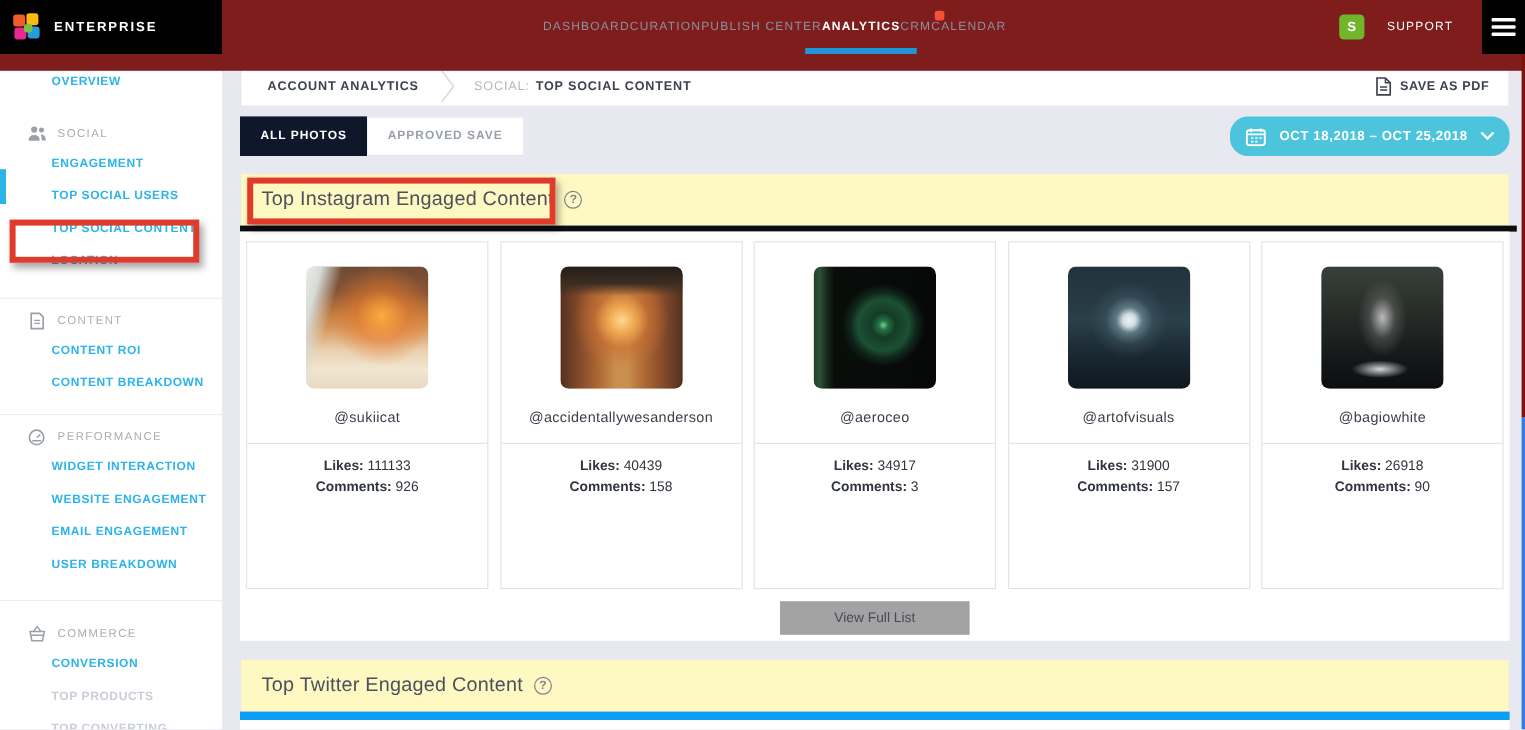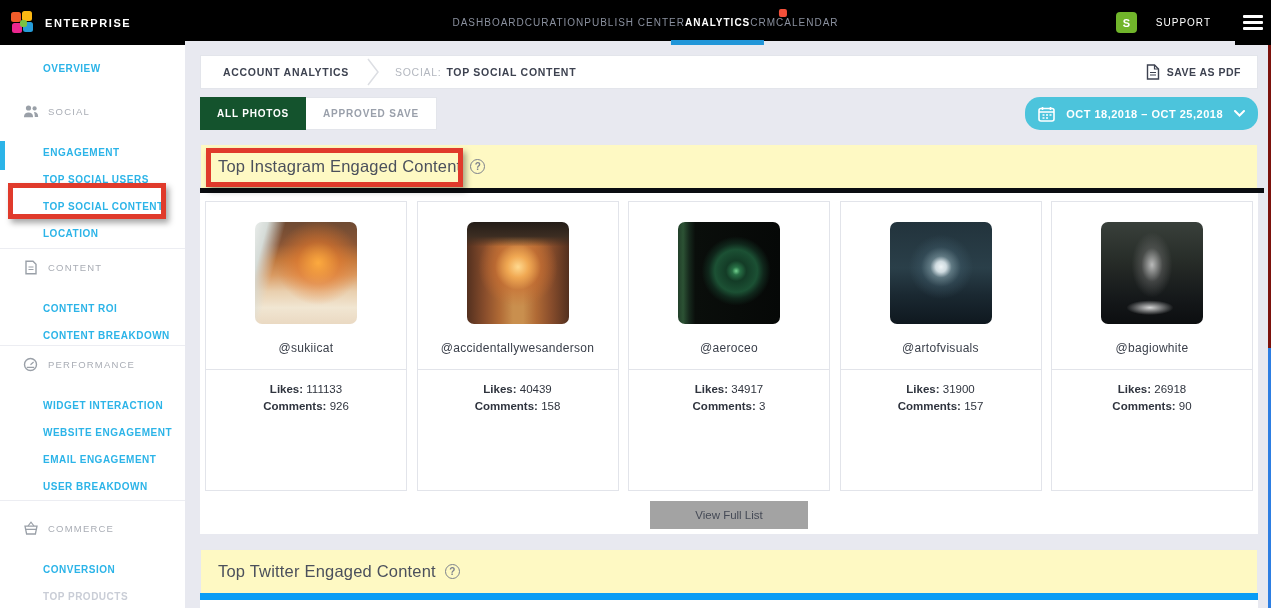--- a/index.html
+++ b/index.html
@@ -4,21 +4,21 @@
 <style>
   * { margin:0; padding:0; box-sizing:border-box; }
   html,body { width:1271px; height:608px; }
   body {
     position:relative; overflow:hidden;
     font-family:"Liberation Sans", sans-serif;
     background:#e8e9f0;
   }
 
   
-  .topnav { position:absolute; left:0; top:0; width:1271px; height:41px; background:#000000; z-index:20; }
+  .topnav { position:absolute; left:0; top:0; width:1271px; height:59px; background:#7f1d1d; z-index:20; }
   .logo-box { position:absolute; left:0; top:0; width:185px; height:45px; background:#000;
               display:flex; align-items:center; gap:11px; padding-left:11px; cursor:pointer; }
   .logo-mark { position:relative; width:23px; height:23px; }
   .lq { position:absolute; border-radius:2.5px; width:10px; height:10px; }
   .lq1 { left:0;  top:1px;  background:#f25c2a; }
   .lq2 { left:11px; top:0;  background:#fdb813; }
   .lq3 { left:1px;  top:12px; background:#ec268f; }
   .lq4 { left:12px; top:11px; background:#269cd9; }
   .lq5 { left:9px; top:9px; width:7px; height:7px; background:#7ac143; }
   .brand-text { color:#fff; font-size:11px; font-weight:bold; letter-spacing:1.6px; }
@@ -42,21 +42,21 @@
 
   
   .sidebar { position:absolute; left:0; top:45px; width:185px; height:563px; background:#fff; overflow:hidden; z-index:5; }
   .sb-overview { margin:18px 0 0 43px; }
   .sb-link { color:#2cb4e8; font-size:10px; font-weight:bold; letter-spacing:.5px; cursor:pointer; }
   .sb-sec-social { margin-top:30px; }
   .sb-header { display:flex; align-items:center; padding-left:22px; height:14px; }
   .sb-header .sb-ic { width:17px; display:flex; justify-content:center; }
   .sb-header .sb-title { color:#a9adb5; font-size:9.5px; letter-spacing:1.2px; margin-left:9px; }
   .sb-items { margin-top:13px; list-style:none; }
-  .sb-items li { height:27px; display:flex; align-items:flex-end; padding-left:43px; }
+  .sb-items li { height:27px; display:flex; align-items:flex-start; padding-left:43px; }
   .sb-items li span { color:#2cb4e8; font-size:10px; font-weight:bold; letter-spacing:.5px; cursor:pointer; }
   .sb-items li.disabled span { color:#c9cdd6; cursor:default; }
   .sb-divider { border-top:1px solid #ecedf2; }
   .div-1 { margin-top:9px; }
   .div-2 { margin-top:4px; }
   .div-3 { margin-top:8px; }
   .sec-pad { padding-top:11px; }
   .sec-pad-lg { padding-top:20px; }
   .active-bar { position:absolute; left:0; top:141px; width:5px; height:29px; background:#2cb4e8; }
 
@@ -70,21 +70,21 @@
   .bc-sep { margin:0 16px 0 18px; display:flex; align-items:center; }
   .bc-section { font-size:10.5px; color:#b3b7bf; letter-spacing:.7px; margin-right:5px; }
   .bc-page { font-size:10.5px; font-weight:bold; color:#3d4250; letter-spacing:.7px; }
   .save-pdf { margin-left:auto; display:flex; align-items:center; gap:7px; cursor:pointer; }
   .save-pdf span { font-size:10.5px; font-weight:bold; color:#3d4250; letter-spacing:.5px; }
 
   .filter-row { margin-top:8px; display:flex; align-items:center; }
   .seg { display:flex; }
   .seg-btn { height:33px; display:flex; align-items:center; justify-content:center;
              font-size:10px; font-weight:bold; letter-spacing:.8px; padding:0 17px; cursor:pointer; }
-  .seg-active { background:#14532d; color:#fff; }
+  .seg-active { background:#0f172a; color:#fff; }
   .seg-inactive { background:#fff; color:#9aa0ab; border:1px solid #e3e5eb; border-left:none; }
   .date-btn { margin-left:auto; height:33px; background:#4cc4dc; border-radius:15px; display:flex;
               align-items:center; color:#fff; padding:0 13px; gap:11px; cursor:pointer; }
   .date-btn span { font-size:11px; font-weight:bold; letter-spacing:.5px; }
 
   .section { margin-top:14px; }
   .section-tw { margin-top:15px; }
   .section-header { height:44px; background:#fef9c3; border:1px solid #e8e9ee; border-bottom:none;
                     display:flex; align-items:center; padding-left:17px; }
   .section-title { font-size:16.5px; color:#4b505c; letter-spacing:.2px; font-weight:400; }

